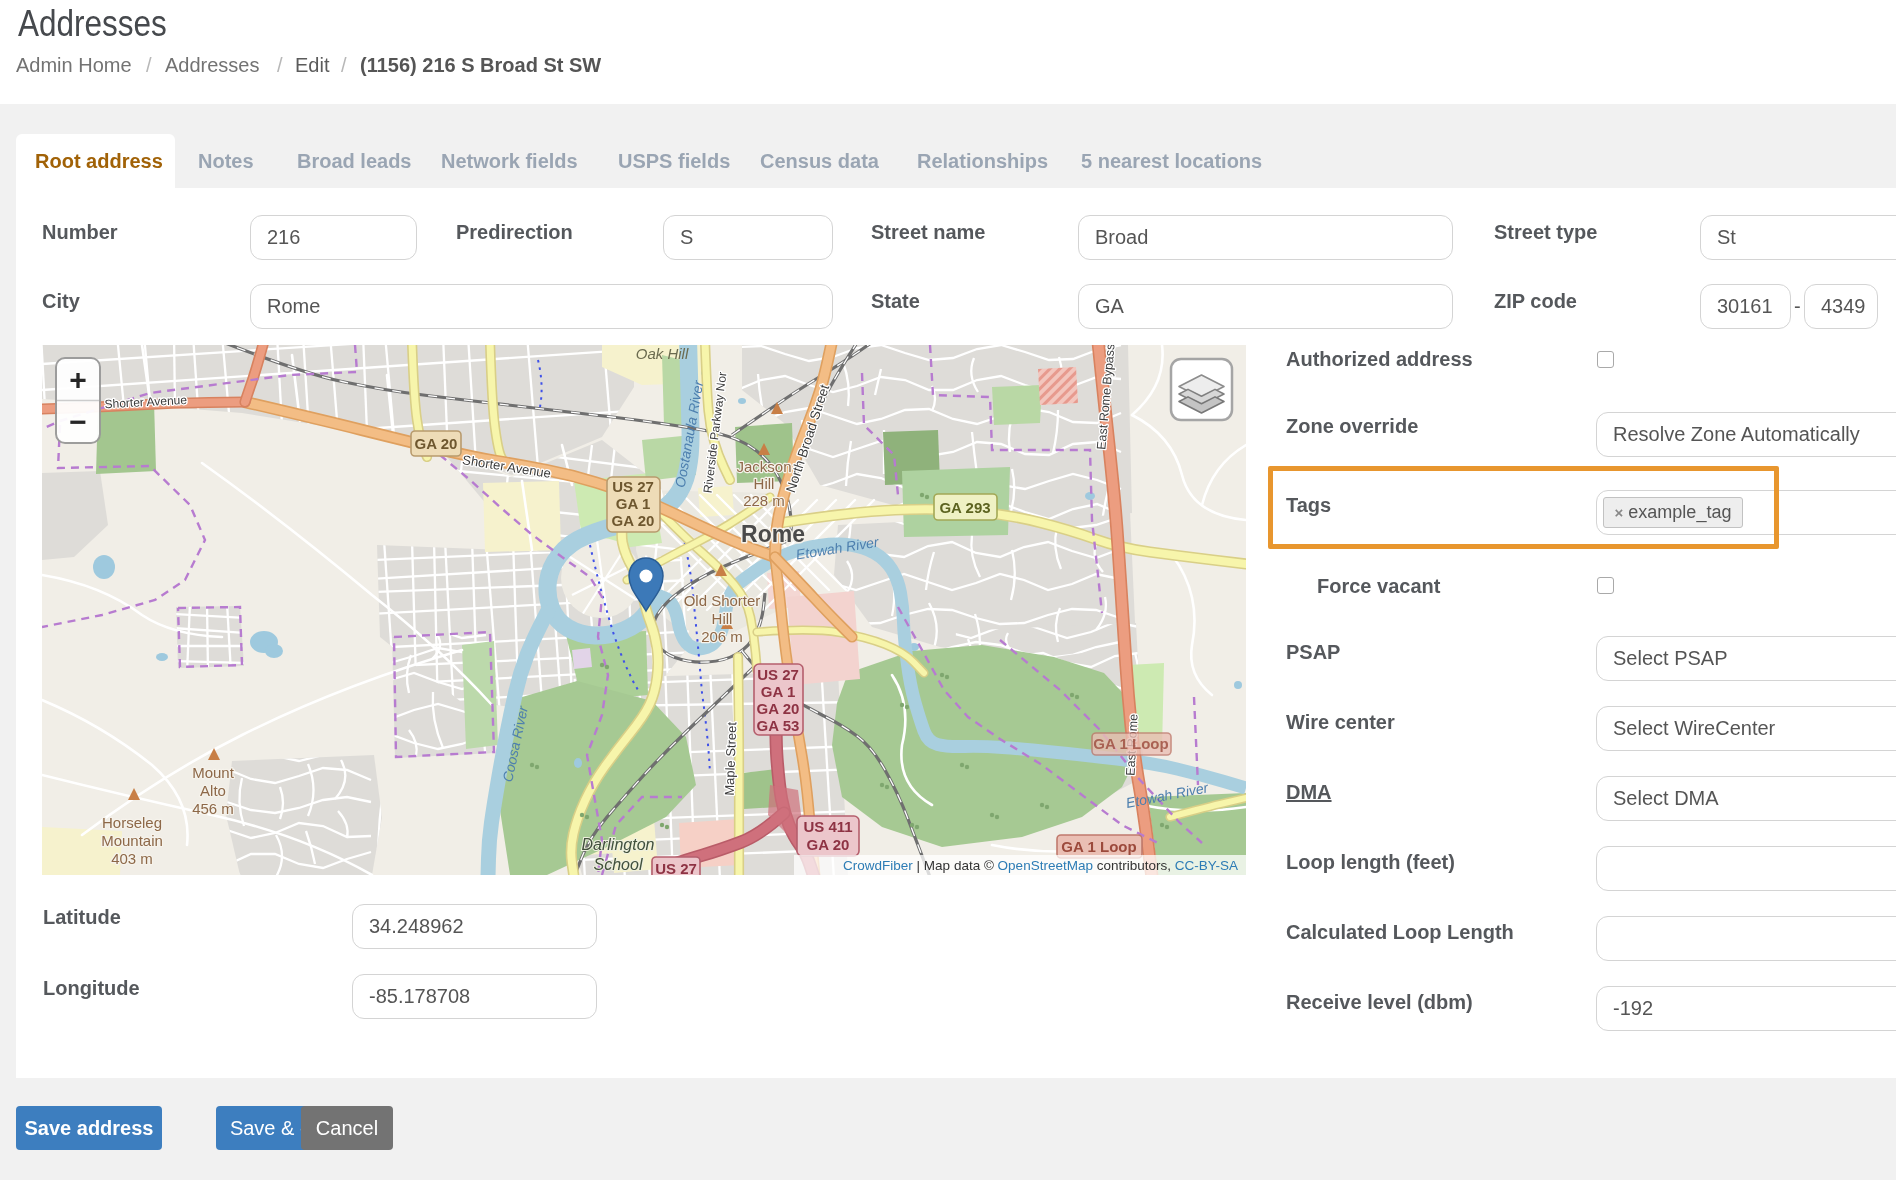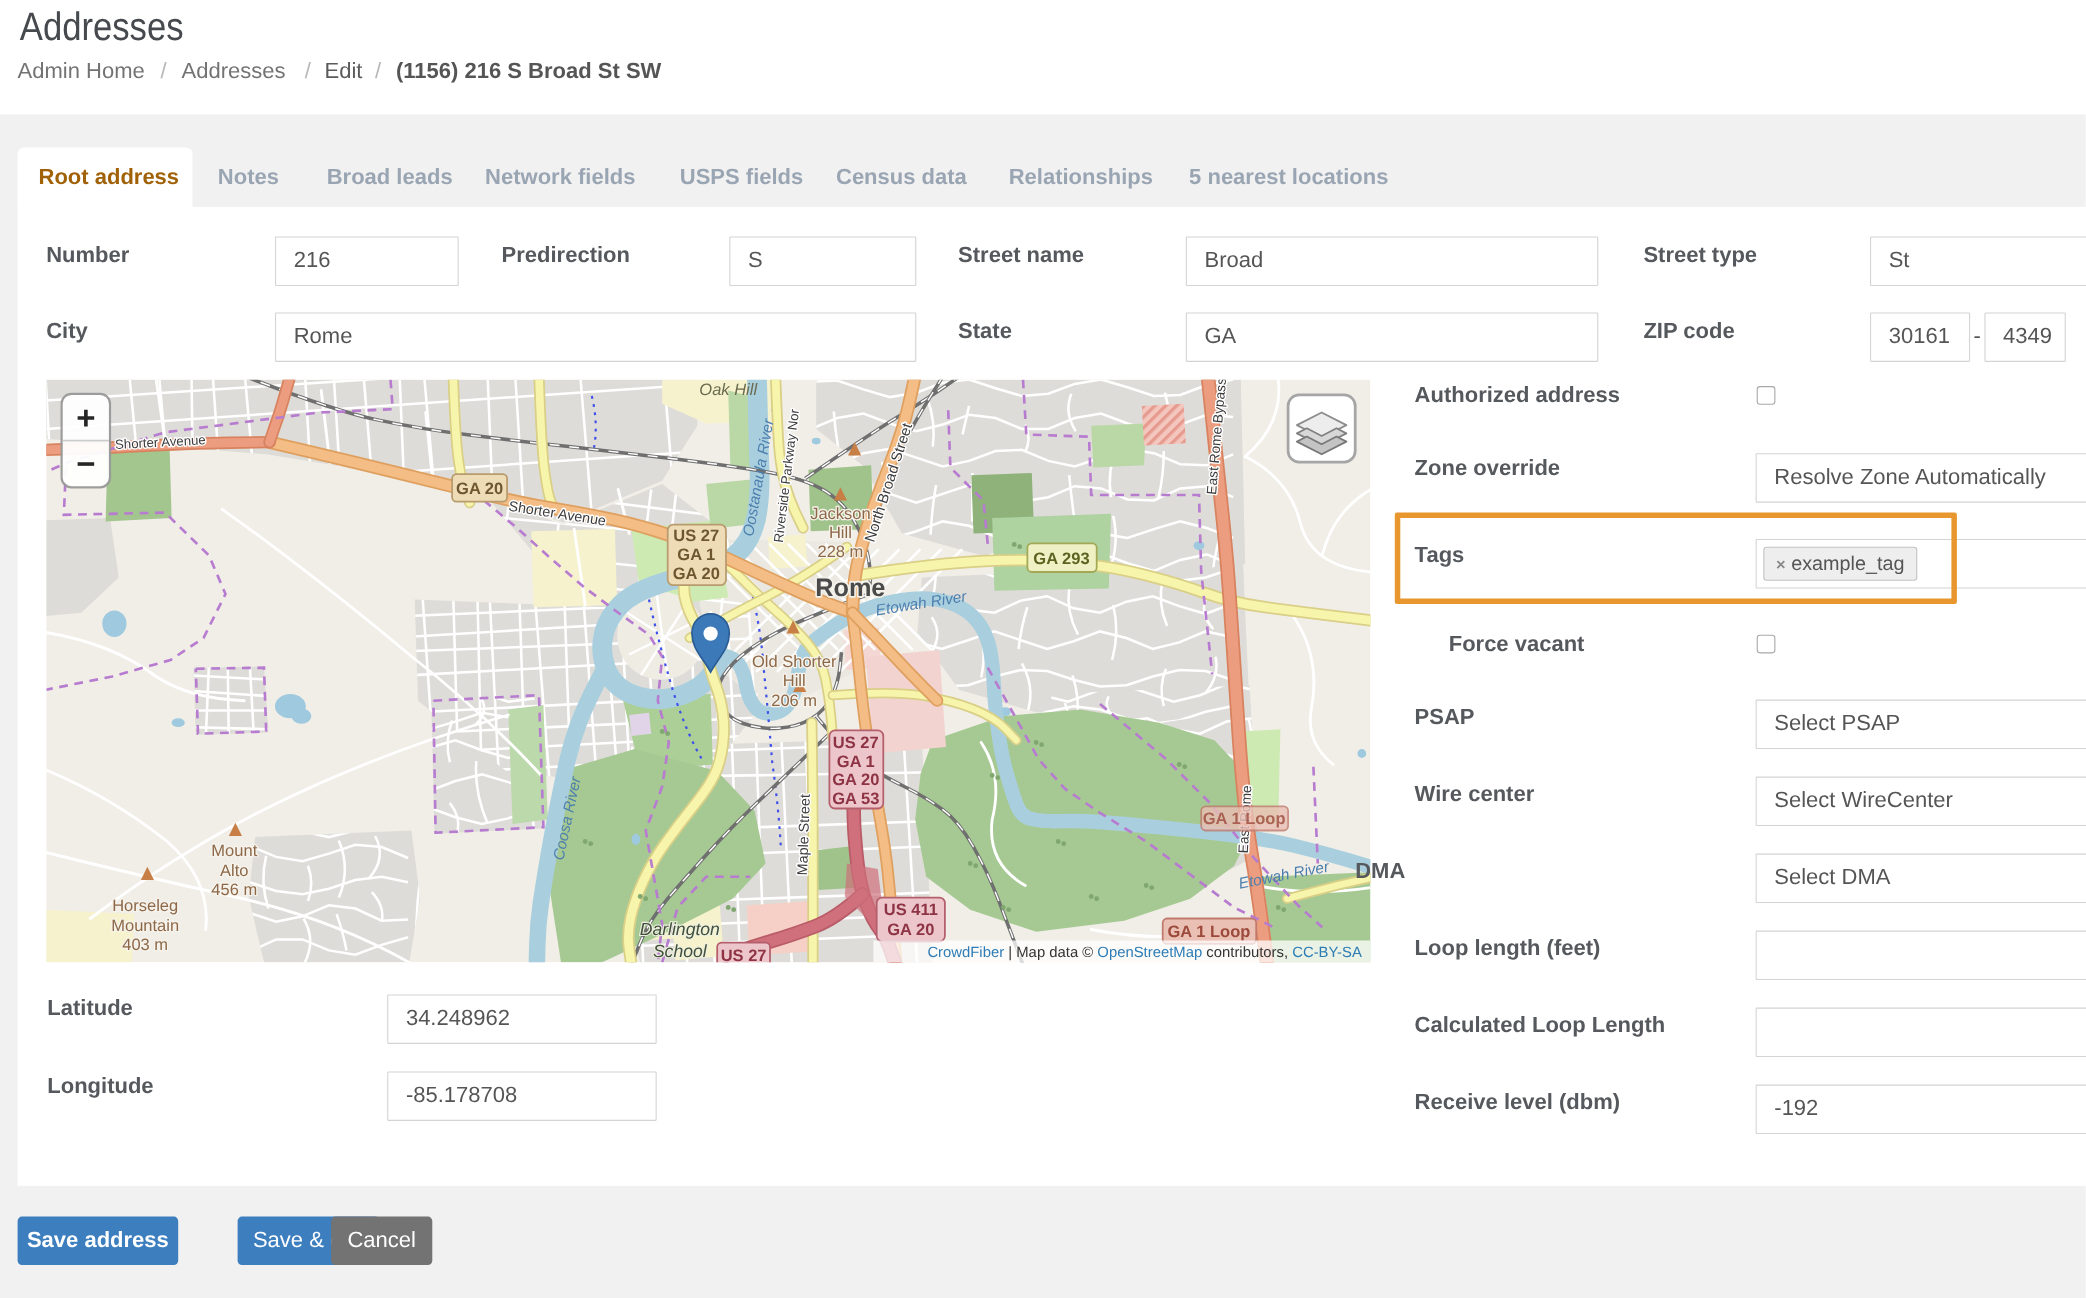--- a/index.html
+++ b/index.html
@@ -2,21 +2,21 @@
 <html><head><meta charset="utf-8"><style>
 html,body{margin:0;padding:0;width:1896px;height:1180px;overflow:hidden;
  font-family:"Liberation Sans",sans-serif;background:#fff;}
 .abs{position:absolute;}
 #lower{position:absolute;left:0;top:104px;width:1896px;height:1076px;background:#f1f1f1;}
 #panel{position:absolute;left:16px;top:188px;width:2100px;height:890px;background:#fff;}
 #tabw{position:absolute;left:16px;top:134px;width:159px;height:55px;background:#fff;border-radius:6px 6px 0 0;}
 h1{position:absolute;left:18px;top:0px;margin:0;font-size:36px;font-weight:400;color:#46494d;line-height:48px;transform:scaleX(0.875);transform-origin:0 0;}
 .crumb{position:absolute;top:54px;font-size:20px;color:#737373;}
 .lb{position:absolute;font-size:20px;font-weight:bold;color:#55585c;white-space:nowrap;}
-.ip{position:absolute;height:45px;border:1px solid #d4d4d4;border-radius:1px;background:#fff;
+.ip{position:absolute;height:45px;border:1px solid #d4d4d4;border-radius:12px;background:#fff;
  font-size:20px;color:#555;line-height:43px;padding-left:16px;box-sizing:border-box;white-space:nowrap;}
 .tb{position:absolute;top:150px;font-size:20px;font-weight:bold;color:#9aa5b3;white-space:nowrap;}
 .cb{position:absolute;width:17px;height:17px;border:1px solid #a9a9a9;border-radius:3px;background:#fff;box-sizing:border-box;}
 .btn{position:absolute;top:1106px;height:44px;border-radius:4px;color:#fff;font-size:20px;line-height:44px;text-align:center;}
 #map{position:absolute;left:42px;top:345px;width:1204px;height:530px;overflow:hidden;}
 </style></head>
 <body>
 <h1>Addresses</h1>
 <span class="crumb" style="left:16px;">Admin Home</span>
 <span class="crumb" style="left:146px;color:#b8b8b8;">/</span>
@@ -598,21 +598,21 @@
 <span class="lb" style="left:1286px;top:494px;">Tags</span>
 <div class="ip" style="left:1596px;top:490px;width:360px;"></div>
 <div class="abs" style="left:1603px;top:497px;width:140px;height:31px;background:#eee;border:1px solid #c2c2c2;border-radius:3px;box-sizing:border-box;font-size:18px;color:#555;line-height:29px;text-align:center;"><span style="color:#888;font-size:15px;font-weight:bold;">×</span> example_tag</div>
 <div class="abs" style="left:1268px;top:466px;width:511px;height:83px;border:5px solid #e8962e;border-radius:2px;box-sizing:border-box;"></div>
 <span class="lb" style="left:1286px;top:575px;margin-left:31px;">Force vacant</span>
 <div class="cb" style="left:1597px;top:577px;"></div>
 <span class="lb" style="left:1286px;top:641px;">PSAP</span>
 <div class="ip" style="left:1596px;top:636px;width:360px;">Select PSAP</div>
 <span class="lb" style="left:1286px;top:711px;">Wire center</span>
 <div class="ip" style="left:1596px;top:706px;width:360px;">Select WireCenter</div>
-<span class="lb" style="left:1232px;top:781px;">DMA</span>
+<span class="lb" style="left:1286px;top:781px;text-decoration:underline;">DMA</span>
 <div class="ip" style="left:1596px;top:776px;width:360px;">Select DMA</div>
 <span class="lb" style="left:1286px;top:851px;">Loop length (feet)</span>
 <div class="ip" style="left:1596px;top:846px;width:360px;"></div>
 <span class="lb" style="left:1286px;top:921px;">Calculated Loop Length</span>
 <div class="ip" style="left:1596px;top:916px;width:360px;"></div>
 <span class="lb" style="left:1286px;top:991px;">Receive level (dbm)</span>
 <div class="ip" style="left:1596px;top:986px;width:360px;">-192</div>
 <span class="lb" style="left:43px;top:906px;">Latitude</span>
 <div class="ip" style="left:352px;top:904px;width:245px;">34.248962</div>
 <span class="lb" style="left:43px;top:977px;">Longitude</span>

